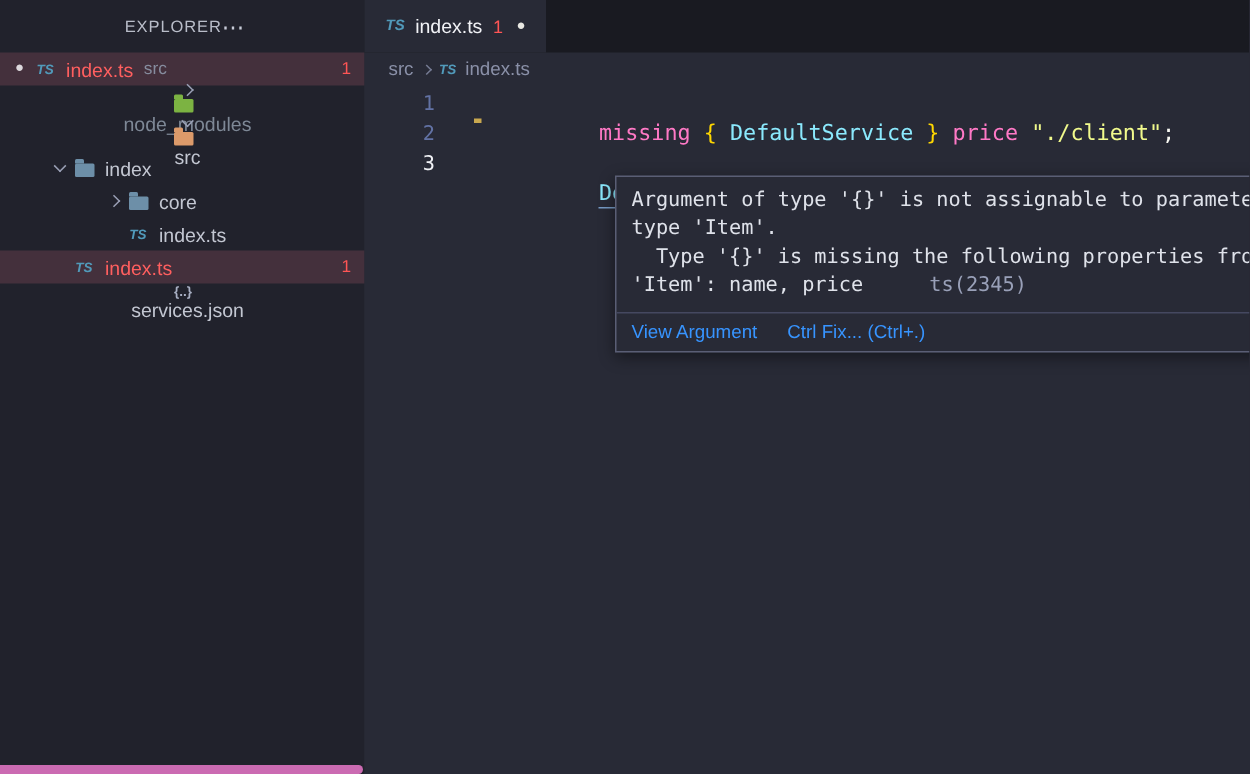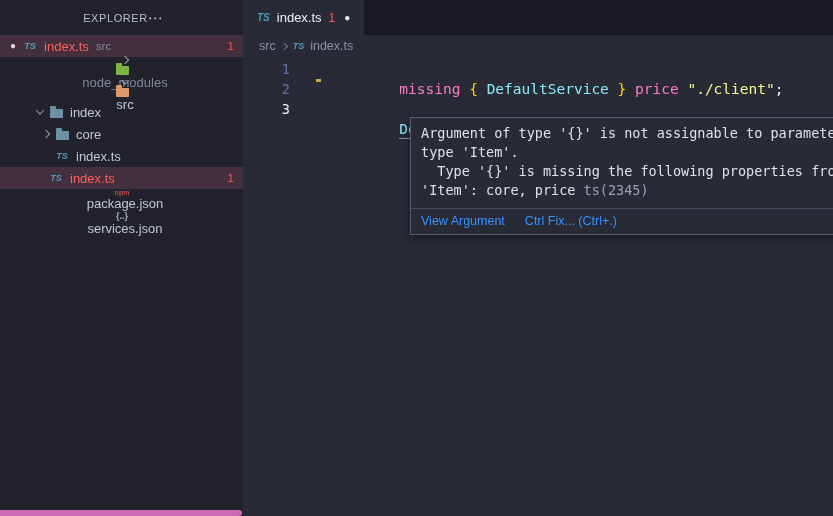--- a/index.html
+++ b/index.html
@@ -21,21 +21,21 @@
   .chev { width:16px; min-width:16px; display:flex; align-items:center; justify-content:center; }
   .chev-i { display:inline-block; width:6px; height:6px;
             border-right:1.4px solid #9aa0b5; border-bottom:1.4px solid #9aa0b5; }
   .chev-i.down { transform:rotate(45deg) translate(-1px,-1px); }
   .chev-i.right { transform:rotate(-45deg); }
   .badge-unsaved { background:#44475a; color:#eceef4; font-size:9px; font-weight:bold;
                    padding:2px 5px; border-radius:3px; margin-left:8px; }
 
   .row { height:22px; display:flex; align-items:center; padding:0 9px 0 4px; cursor:pointer; }
   .row.sel { background:#44303c; }
-  .d0 { padding-left:16px;flex-direction:column; } .d1 { padding-left:32px; } .d2 { padding-left:38px; }
+  .d0 { padding-left:16px;flex-direction:column; } .d1 { padding-left:32px; } .d2 { padding-left:68px; }
 
   .fico { width:16px; min-width:16px; height:16px; margin-right:6px;
           display:flex; align-items:center; justify-content:center; }
   .folder { width:13px; height:9px; border-radius:1px; background:currentColor; position:relative; margin-top:3px; }
   .folder::before { content:""; position:absolute; top:-3px; left:0; width:6px; height:3px;
                     background:currentColor; border-radius:1px 1px 0 0; }
   .c-green { color:#7cb342; } .c-src { color:#dc9a6a; } .c-blue { color:#6d8fa8; }
   .ts-ic { color:#519aba; font-weight:bold; font-size:9px;font-style:italic; }
   .npm-ic { color:#c04c4c; font-weight:bold; font-size:7px; }
   .json-ic { color:#a9b0c4; font-weight:bold; font-size:9px; }
@@ -81,21 +81,21 @@
   .bulb { width:13px; height:13px; border-radius:50%; background:#f7d87c;
           box-shadow:0 0 4px rgba(247,216,124,.6); position:relative; margin-top:3px; cursor:pointer; }
   .bulb::after { content:""; position:absolute; bottom:-3px; left:4px; width:5px; height:3px; background:#c9a84f; }
 
   
   .hover { position:absolute; left:167px; top:117px; width:500px; background:#282a36;
            border:1px solid #5a5e75; box-shadow:0 3px 10px rgba(0,0,0,.45); z-index:5; }
   .hover-body { padding:6px 10px 8px; font-family:"DejaVu Sans Mono", monospace;
                 font-size:13.5px; line-height:19px; color:#dfe2ea; }
   .hline { white-space:pre; overflow:hidden; }
-  .hcode { color:#99a0b8; }
+  .hcode { color:#99a0b8;margin-left:36px; }
   .hover-actions { border-top:1px solid #454860; display:flex; gap:20px; padding:5px 10px 6px; font-size:12.5px; }
   .hlink { color:#3794ff; cursor:pointer; }
 </style>
 </head>
 <body>
 
 <div class="app">
 
   <div class="sidebar">
     <div class="sidebar-header">
@@ -164,27 +164,20 @@
         <span class="chev"></span>
         <span class="fico">
             <span class="ts-ic">TS</span>
           </span>
         <span class="fname err">index.ts</span>
         <span class="errcount">1</span>
       </div>
       <div class="row d0">
         <span class="chev"></span>
         <span class="fico">
-            <span class="npm-ic">npm</span>
-          </span>
-        <span class="fname">package.json</span>
-      </div>
-      <div class="row d0">
-        <span class="chev"></span>
-        <span class="fico">
             <span class="json-ic">{..}</span>
           </span>
         <span class="fname">services.json</span>
       </div>
     </div>
 
     <div class="accent-bar"></div>
   </div>
 
   <div class="editor">
@@ -221,21 +214,21 @@
           <span class="hover-underline"><span class="t idc">DefaultService</span><span class="t fg">.</span><span class="t fnc">createItemItemPost</span><span class="box-err"><span class="t b1">(</span><span class="t b2">{}</span><span class="t b1">)</span></span></span><span class="cursor"></span>
         </span>
       </div>
     </div>
 
     <div class="hover">
       <div class="hover-body">
         <div class="hline">Argument of type '{}' is not assignable to parameter of</div>
         <div class="hline">type 'Item'.</div>
         <div class="hline">  Type '{}' is missing the following properties from type</div>
-        <div class="hline"><span>'Item': core, price </span><span class="hcode">ts(2345)</span></div>
+        <div class="hline"><span>'Item': name, price </span><span class="hcode">ts(2345)</span></div>
       </div>
       <div class="hover-actions">
         <span class="hlink">View Argument</span>
         <span class="hlink">Ctrl Fix... (Ctrl+.)</span>
       </div>
     </div>
   </div>
 </div>
 
 </body></html>

